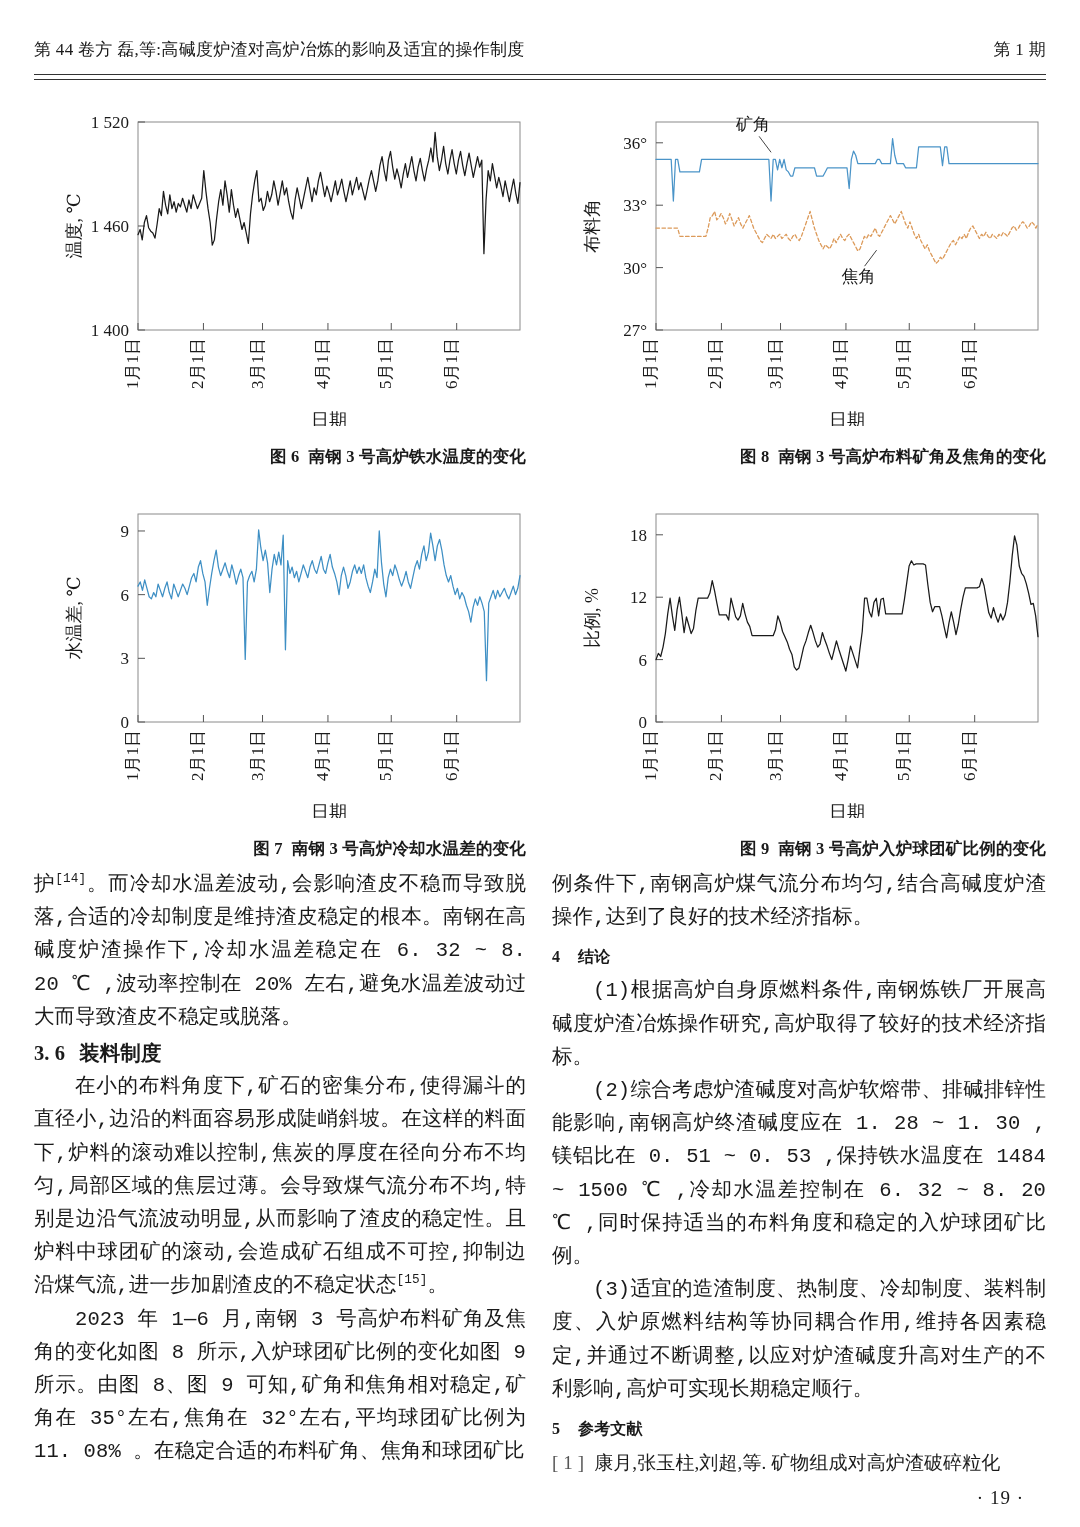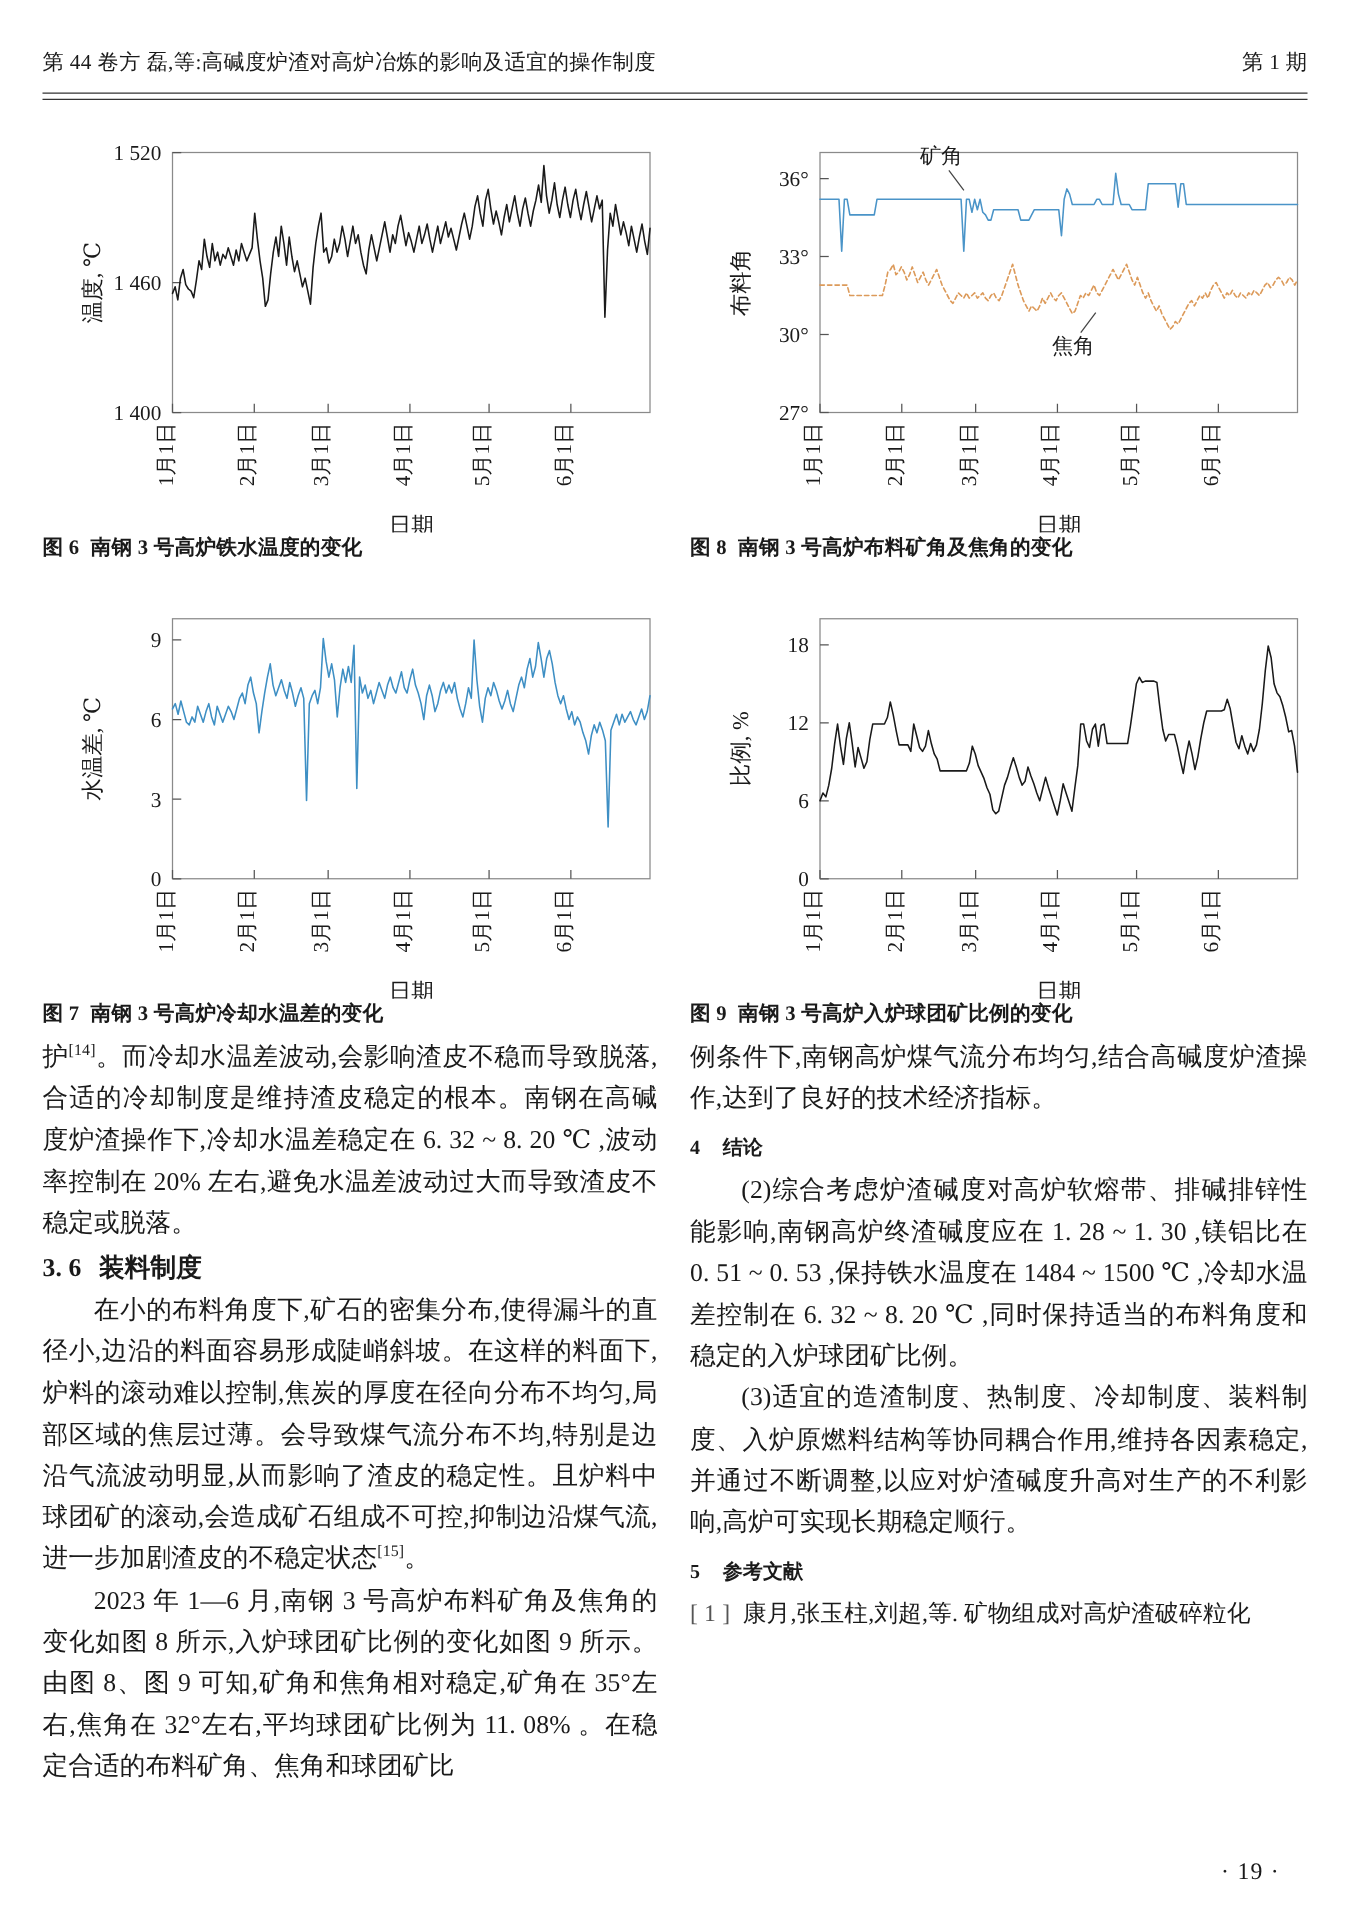--- a/index.html
+++ b/index.html
@@ -25,32 +25,32 @@
   }
 
   
   .col-left{position:absolute;left:34px;top:98px;width:492px;}
   .col-right{position:absolute;left:552px;top:98px;width:494px;}
 
   
   .figure{margin:0 0 6px 0;}
   .figwrap{display:block;}
   .figcap{
-    text-align:left;font-size:16.5px;font-weight:bold;
-    margin-top:1px;letter-spacing:.2px;white-space:nowrap;
+    text-align:right;font-size:16.5px;font-weight:bold;
+    margin-top:20px;letter-spacing:.2px;white-space:nowrap;
   }
   .figcap .capnum{margin-right:9px;}
 
   
   .body-text{
     font-size:20.5px;line-height:1.62;text-align:justify;
     text-justify:inter-ideograph;
     letter-spacing:.1px;
   }
-  .body-text p{margin:0;text-indent:2em;}
+  .body-text p{margin:0;text-indent:2em;font-family:Liberation Mono, monospace;}
   .body-text p.noindent{text-indent:0;}
   .sec-head{
     font-size:20.5px;font-weight:bold;margin:2px 0 0 0;
     font-family:"Liberation Sans","DejaVu Sans",sans-serif;
   }
   .sec-head .secnum{margin-right:14px;font-family:"Liberation Serif",serif;}
   .sec-head-big{
     font-size:16px;font-weight:bold;margin:10px 0 4px 0;
     font-family:"Liberation Sans","DejaVu Sans",sans-serif;
   }
@@ -228,20 +228,21 @@
       </div>
     </div>
 
     <div class="body-text" style="margin-top:8px;">
       <p class="noindent">例条件下,南钢高炉煤气流分布均匀,结合高碱度炉渣操作,达到了良好的技术经济指标。</p>
 
       <div class="sec-head-big">
         <span class="secnum">4</span><span>结论</span>
       </div>
 
+      <p>(1)根据高炉自身原燃料条件,南钢炼铁厂开展高碱度炉渣冶炼操作研究,高炉取得了较好的技术经济指标。</p>
       <p>(2)综合考虑炉渣碱度对高炉软熔带、排碱排锌性能影响,南钢高炉终渣碱度应在 1. 28 ~ 1. 30 ,镁铝比在 0. 51 ~ 0. 53 ,保持铁水温度在 1484 ~ 1500 ℃ ,冷却水温差控制在 6. 32 ~ 8. 20 ℃ ,同时保持适当的布料角度和稳定的入炉球团矿比例。</p>
       <p>(3)适宜的造渣制度、热制度、冷却制度、装料制度、入炉原燃料结构等协同耦合作用,维持各因素稳定,并通过不断调整,以应对炉渣碱度升高对生产的不利影响,高炉可实现长期稳定顺行。</p>
 
       <div class="sec-head-big">
         <span class="secnum">5</span><span>参考文献</span>
       </div>
 
       <div class="refline">
         <span class="refnum">[ 1 ]</span><span>康月,张玉柱,刘超,等. 矿物组成对高炉渣破碎粒化</span>
       </div>

